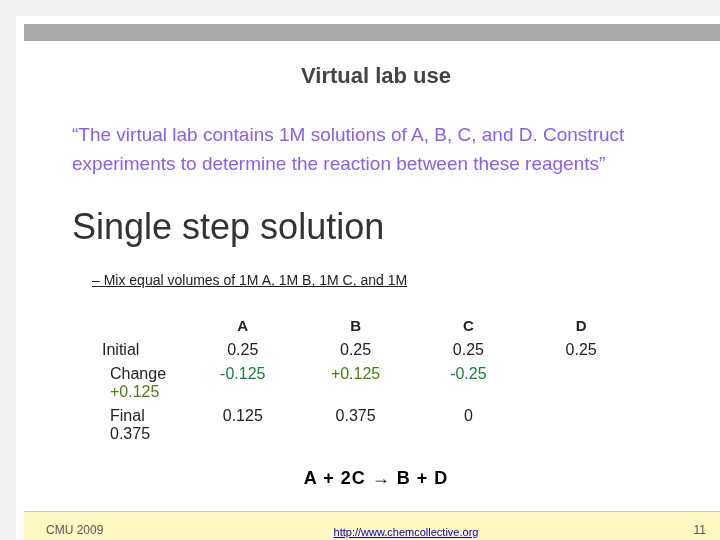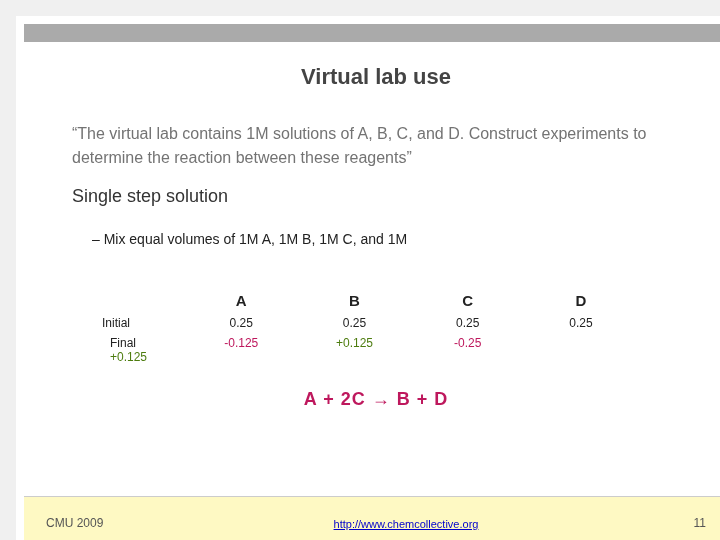--- a/index.html
+++ b/index.html
@@ -32,63 +32,65 @@
     }
     .title {
       text-align: center;
       font-size: 22px;
       font-weight: bold;
       color: #444;
       margin-bottom: 16px;
       margin-top: 4px;
     }
     .intro-text {
-      font-size: 16px;
-      color: #737373;
+      font-size: 19px;
+      color: #8b5cf6;
+      margin-bottom: 12px;
       line-height: 1.5;
     }
     .section-heading {
-      font-size: 18px;
+      font-size: 36px;
       color: #333;
       font-weight: normal;
       margin-bottom: 8px;
     }
     .mix-line {
       font-size: 14px;
       color: #222;
       margin-left: 20px;
-      margin-bottom: 26px;
+      margin-bottom: 10px;
+      text-decoration: underline;
     }
     .icad-table {
       margin-left: 20px;
       width: 90%;
     }
     .icad-table table {
       border-collapse: collapse;
       width: 100%;
     }
     .icad-table td {
       padding: 3px 10px;
-      font-size: 12px;
+      font-size: 16px;
       vertical-align: top;
     }
     .col-label {
       width: 90px;
       color: #222;
     }
     .col-a, .col-b, .col-c, .col-d {
       width: 110px;
       text-align: center;
     }
     .header-row td {
       font-weight: bold;
       font-size: 15px;
       padding-bottom: 4px;
     }
-    .negative { color: #be185d; }
+    .negative { color: #15803d; }
     .positive { color: #4d7c0f; }
     .bottom-bar {
       height: 52px;
       display: flex;
       align-items: center;
       padding: 0 14px;
       background: #fef9c3;
       border-top: 1px solid #ccc;
     }
     .bottom-left {
@@ -101,21 +103,21 @@
       text-align: center;
     }
     .bottom-link {
       font-size: 11px;
       color: #00c;
       text-decoration: underline;
     }
     .equation {
       font-size: 18px;
       font-weight: bold;
-      color: #be185d;
+      color: #000000;
       text-align: center;
       margin-top: 6px;
       margin-bottom: 4px;
       letter-spacing: 1px;
     }
     .bottom-right {
       width: 60px;
       text-align: right;
       font-size: 12px;
       color: #555;
@@ -145,29 +147,39 @@
           <tr>
             <td class="col-label">Initial</td>
             <td class="col-a">0.25</td>
             <td class="col-b">0.25</td>
             <td class="col-c">0.25</td>
             <td class="col-d">0.25</td>
           </tr>
 
           <tr>
             <td class="col-label">
-              <span>Final</span><br>
+              <span>Change</span><br>
               <span class="positive">+0.125</span>
             </td>
             <td class="col-a negative">-0.125</td>
             <td class="col-b positive">+0.125</td>
             <td class="col-c negative">-0.25</td>
             <td class="col-d"></td>
           </tr>
 
+          <tr>
+            <td class="col-label">
+              <span>Final</span><br>
+              <span>0.375</span>
+            </td>
+            <td class="col-a">0.125</td>
+            <td class="col-b">0.375</td>
+            <td class="col-c">0</td>
+            <td class="col-d"></td>
+          </tr>
         </tbody>
       </table>
     </div>
     <div class="equation">A + 2C → B + D</div>
   </div>
   <div class="bottom-bar">
     <div class="bottom-left">CMU 2009</div>
     <div class="bottom-center">
       <a class="bottom-link" href="#">http://www.chemcollective.org</a>
     </div>

